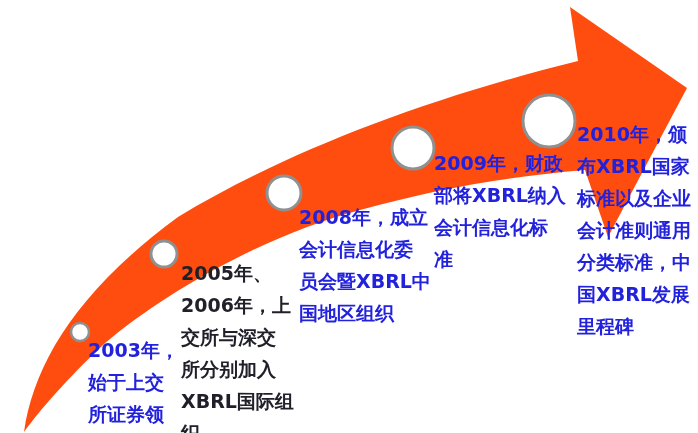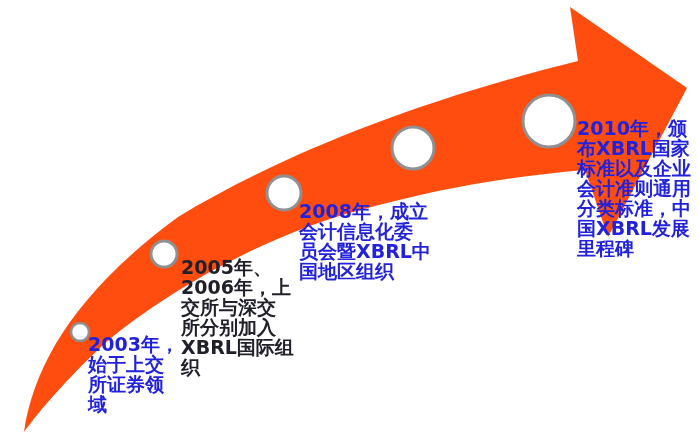--- a/index.html
+++ b/index.html
@@ -7,21 +7,21 @@
     position:relative;
     width:698px;height:433px;
     overflow:hidden;
     background:#ffffff;
     font-family:"DejaVu Sans","Liberation Sans",sans-serif;
   }
   #arrow-svg{position:absolute;left:0;top:0;width:698px;height:433px;}
   .milestone{
     position:absolute;
     font-size:19px;
-    line-height:20px;
+    line-height:32px;
     font-weight:bold;
     white-space:pre;
     letter-spacing:0px;
   }
   .blue{color:var(--blue,#2222DD);}
   .black{color:var(--black,#20202a);}
   .m2003{left:88px;top:334px;}
   .m2005{left:181px;top:257px;}
   .m2008{left:299px;top:201px;}
   .m2009{left:434px;top:147px;}
@@ -63,20 +63,24 @@
 交所与深交
 所分别加入
 XBRL国际组
 织</div>
 
   <div class="milestone blue m2008">2008年，成立
 会计信息化委
 员会暨XBRL中
 国地区组织</div>
 
+  <div class="milestone blue m2009">2009年，财政
+部将XBRL纳入
+会计信息化标
+准</div>
 
   <div class="milestone blue m2010">2010年，颁
 布XBRL国家
 标准以及企业
 会计准则通用
 分类标准，中
 国XBRL发展
 里程碑</div>
 
 </div>

